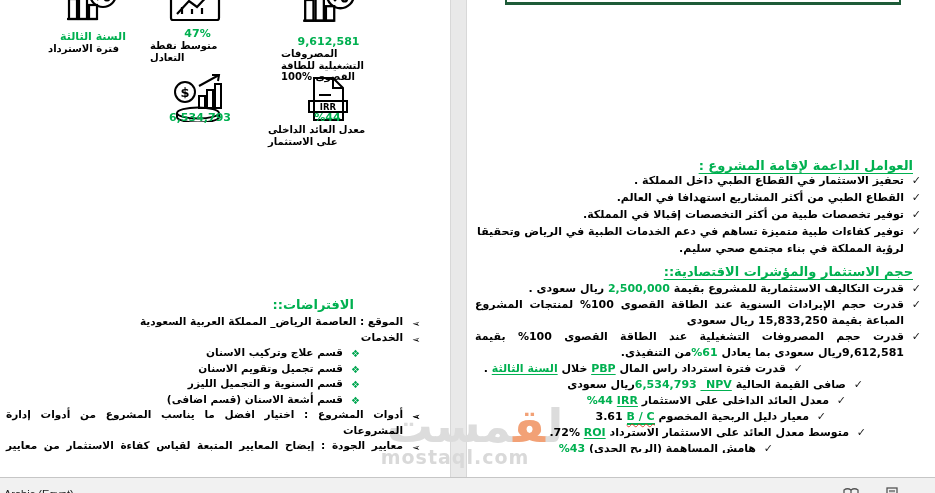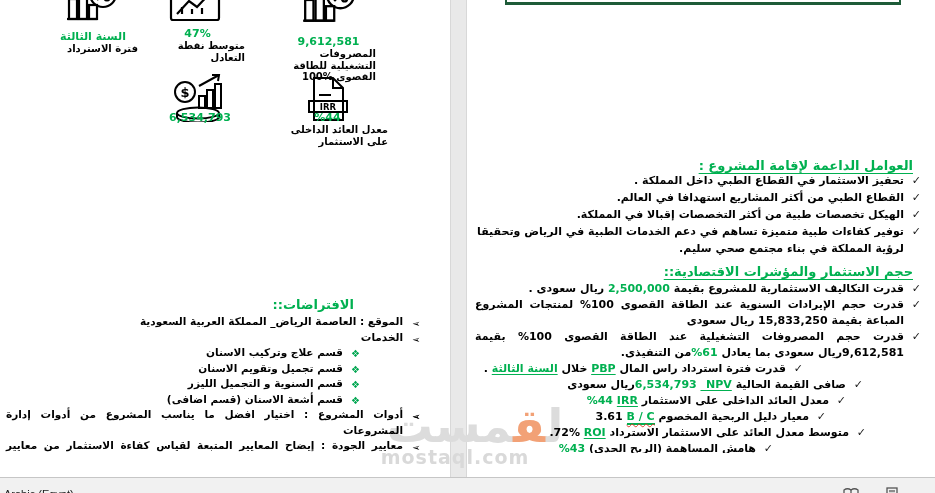--- a/index.html
+++ b/index.html
@@ -14,21 +14,21 @@
   
   .watermark{position:absolute;left:375px;top:402px;z-index:1;pointer-events:none;direction:rtl;text-align:center;width:200px;}
   .wm-ar{font-size:46px;font-weight:bold;color:#dcdcdc;line-height:48px;}
   .wm-accent{color:#f2a176;}
   .wm-domain{font-family:"DejaVu Sans",sans-serif;font-size:19px;font-weight:bold;color:#d9d9d9;
              letter-spacing:1px;margin-top:-4px;direction:ltr;margin-right:40px;}
 
   
   .metric-icon{position:absolute;}
   .m-value{position:absolute;color:#00B050;font-weight:bold;font-size:11px;text-align:center;z-index:2;}
-  .m-label{position:absolute;color:#000;font-weight:bold;font-size:10px;line-height:11.5px;text-align:right;direction:rtl;z-index:2;}
+  .m-label{position:absolute;color:#000;font-weight:bold;font-size:10px;line-height:11.5px;text-align:left;direction:rtl;z-index:2;}
   .mi1{left:64px;top:-27px;}  .mv1{left:48px;top:30px;width:90px;}  .ml1{left:48px;top:43px;width:90px;}
   .mi2{left:166px;top:-29px;} .mv2{left:150px;top:27px;width:95px;} .ml2{left:150px;top:40px;width:95px;}
   .mi3{left:300px;top:-27px;} .mv3{left:281px;top:35px;width:95px;} .ml3{left:281px;top:48px;width:95px;}
   .mi4{left:172px;top:70px;}  .mv4{left:150px;top:111px;width:100px;}.ml4{left:150px;top:124px;width:100px;}
   .mi5{left:304px;top:76px;}  .mv5{left:280px;top:111px;width:95px;} .ml5{left:268px;top:124px;width:120px;}
 
   
   .g-head{position:absolute;margin:8px;color:#00B050;font-weight:bold;font-size:13px;direction:rtl;z-index:2;}
   .g-head.u{text-decoration:underline;text-underline-offset:3px;}
   .assum-head{top:289px;right:88px;}
@@ -174,21 +174,21 @@
       </ul>
   </section>
 
   <section class="page page-right">
     <div class="top-box"></div>
 
     <h3 class="g-head u s1-head">العوامل الداعمة لإقامة المشروع :</h3>
     <ul class="doclist s1-list" id="sec0">
         <li><span class="marker mk-check">✓</span><span>تحفيز الاستثمار في القطاع الطبي داخل المملكة .</span></li>
         <li><span class="marker mk-check">✓</span><span>القطاع الطبي من أكثر المشاريع استهدافا في العالم.</span></li>
-        <li><span class="marker mk-check">✓</span><span>الهيكل تخصصات طبية من أكثر التخصصات إقبالا في المملكة.</span></li>
+        <li><span class="marker mk-check">✓</span><span>توفير تخصصات طبية من أكثر التخصصات إقبالا في المملكة.</span></li>
         <li><span class="marker mk-check">✓</span><span>توفير كفاءات طبية متميزة تساهم في دعم الخدمات الطبية في الرياض وتحقيقا لرؤية المملكة في بناء مجتمع صحي سليم.</span></li>
       </ul>
 
     <h3 class="g-head u s2-head">حجم الاستثمار  والمؤشرات الاقتصادية::</h3>
     <ul class="doclist s2-list" id="sec1">
         <li><span class="marker mk-check">✓</span><span>قدرت التكاليف الاستثمارية للمشروع بقيمة </span><span class="seg-g" dir="ltr">2,500,000</span><span> ريال سعودى .</span></li>
         <li><span class="marker mk-check">✓</span><span>قدرت حجم الإيرادات السنوية عند الطاقة القصوى </span><span dir="ltr">%100</span><span> لمنتجات المشروع المباعة بقيمة </span><span dir="ltr">15,833,250</span><span> ريال سعودى</span></li>
         <li><span class="marker mk-check">✓</span><span>قدرت حجم المصروفات التشغيلية عند الطاقة القصوى </span><span dir="ltr">%100</span><span> بقيمة </span><span dir="ltr">9,612,581</span><span>ريال سعودى  بما يعادل </span><span class="seg-g" dir="ltr">%61</span><span>من التنفيذى.</span></li>
         <li><span class="marker mk-check">✓</span><span>قدرت فترة استرداد راس المال </span><span class="seg-gu" dir="ltr">PBP</span><span> خلال </span><span class="seg-gu">السنة  الثالثة</span><span> .</span></li>
         <li><span class="marker mk-check">✓</span><span>صافى القيمة الحالية </span><span class="seg-gu" dir="ltr">NPV</span><span class="seg-g">_ </span><span class="seg-g" dir="ltr">6,534,793</span><span>ريال سعودى</span></li>

